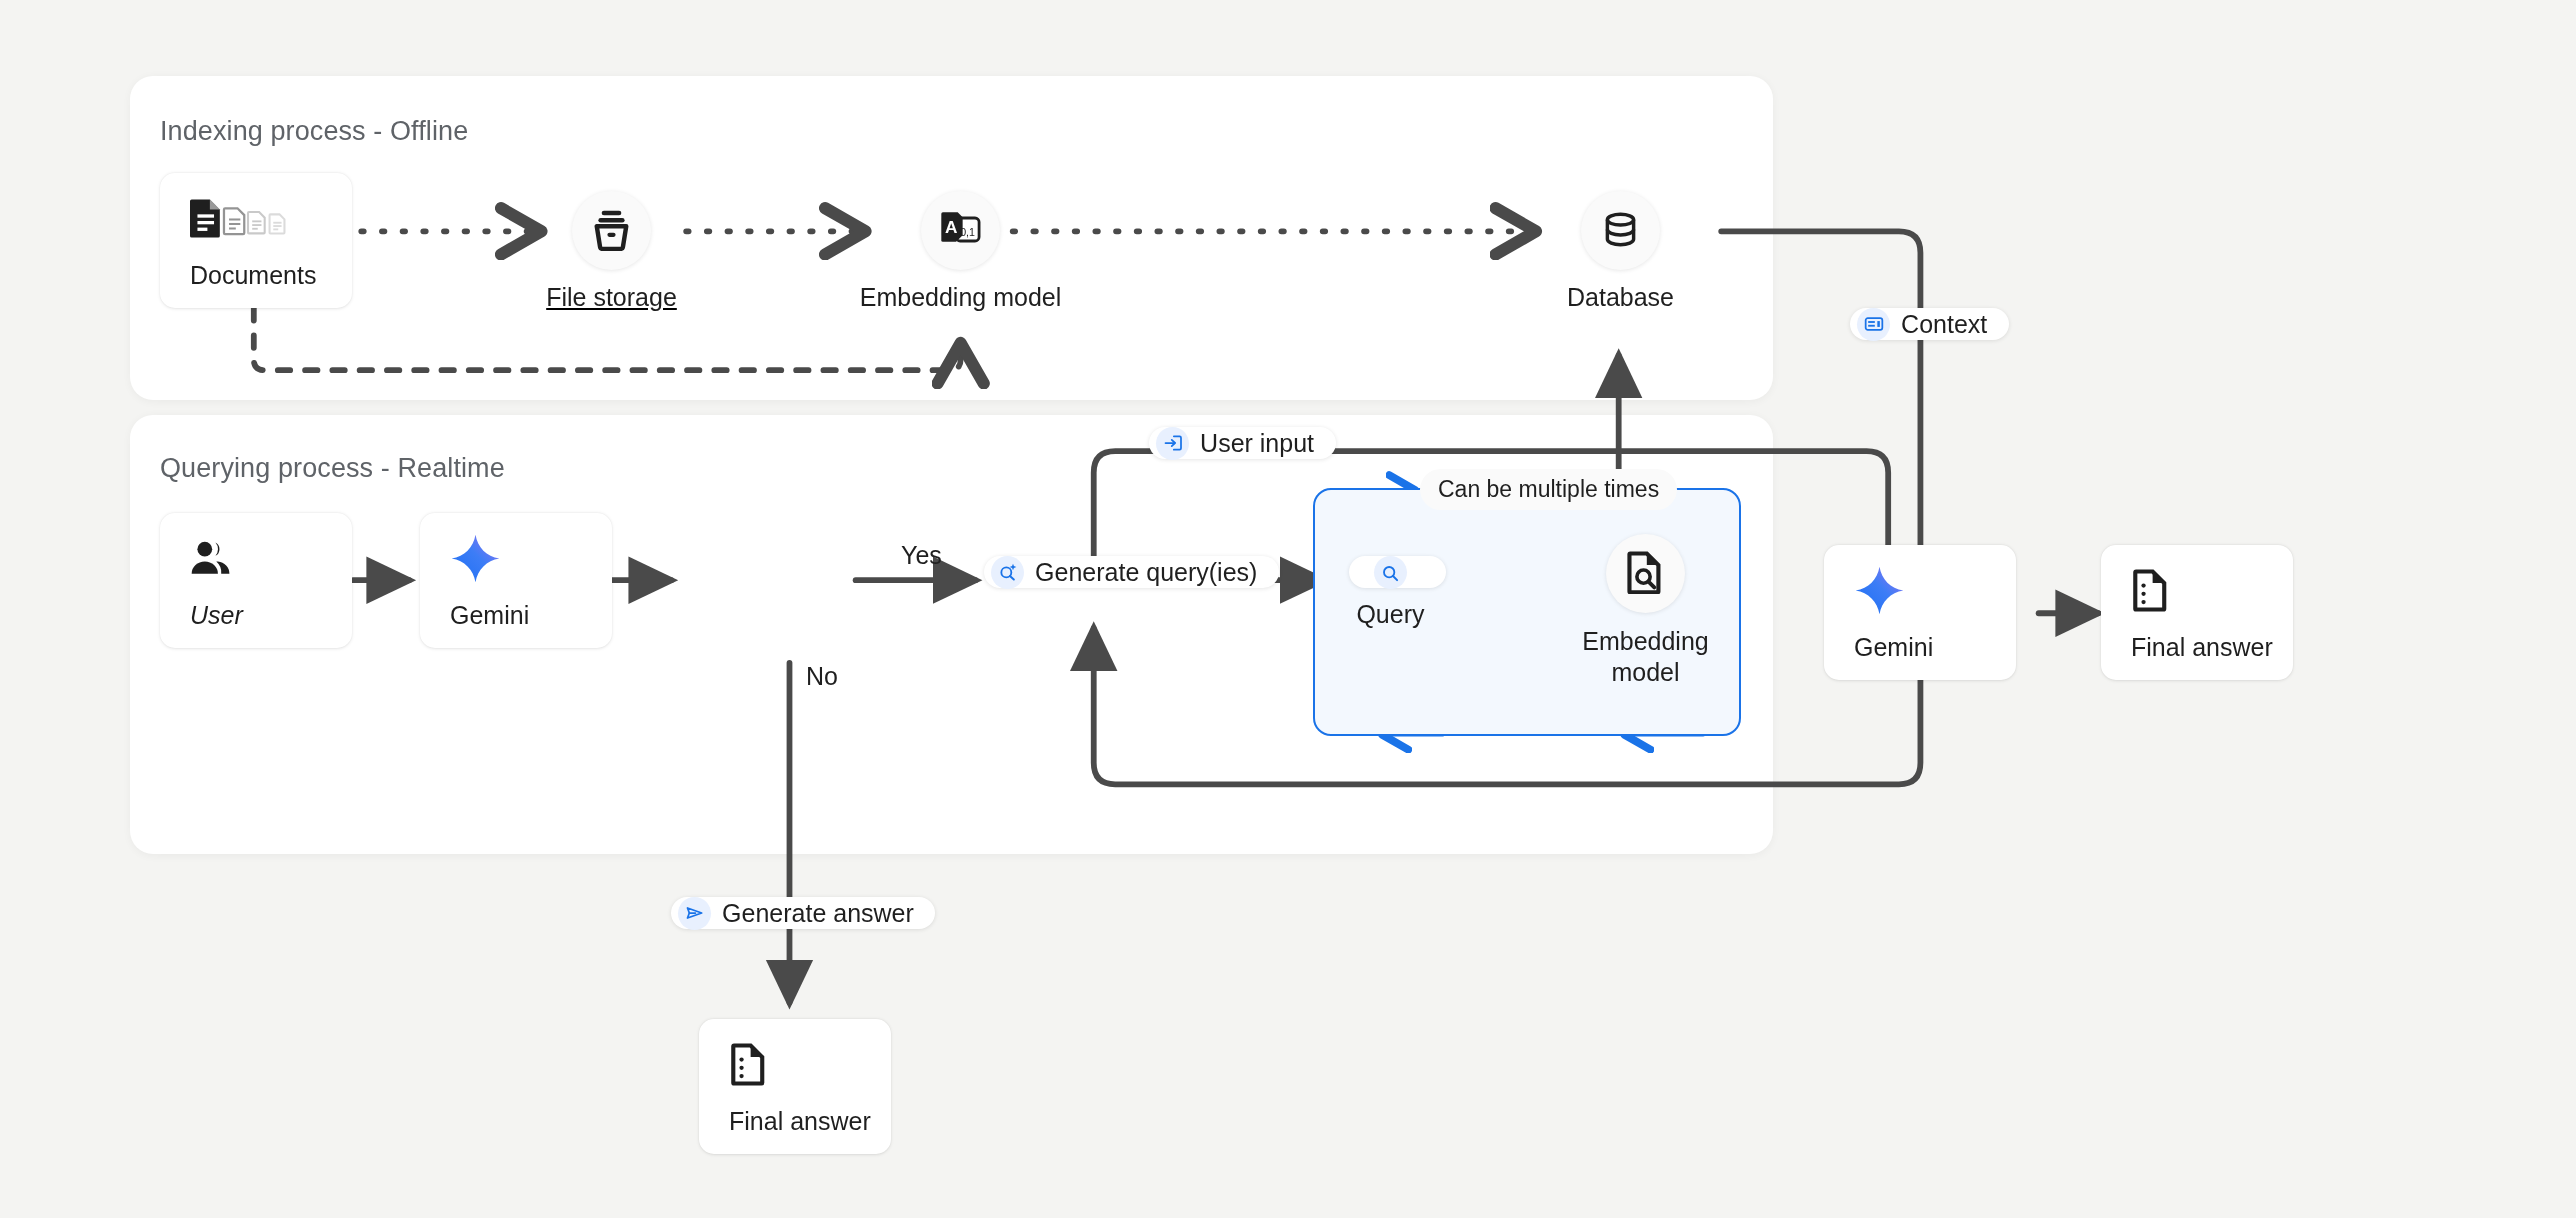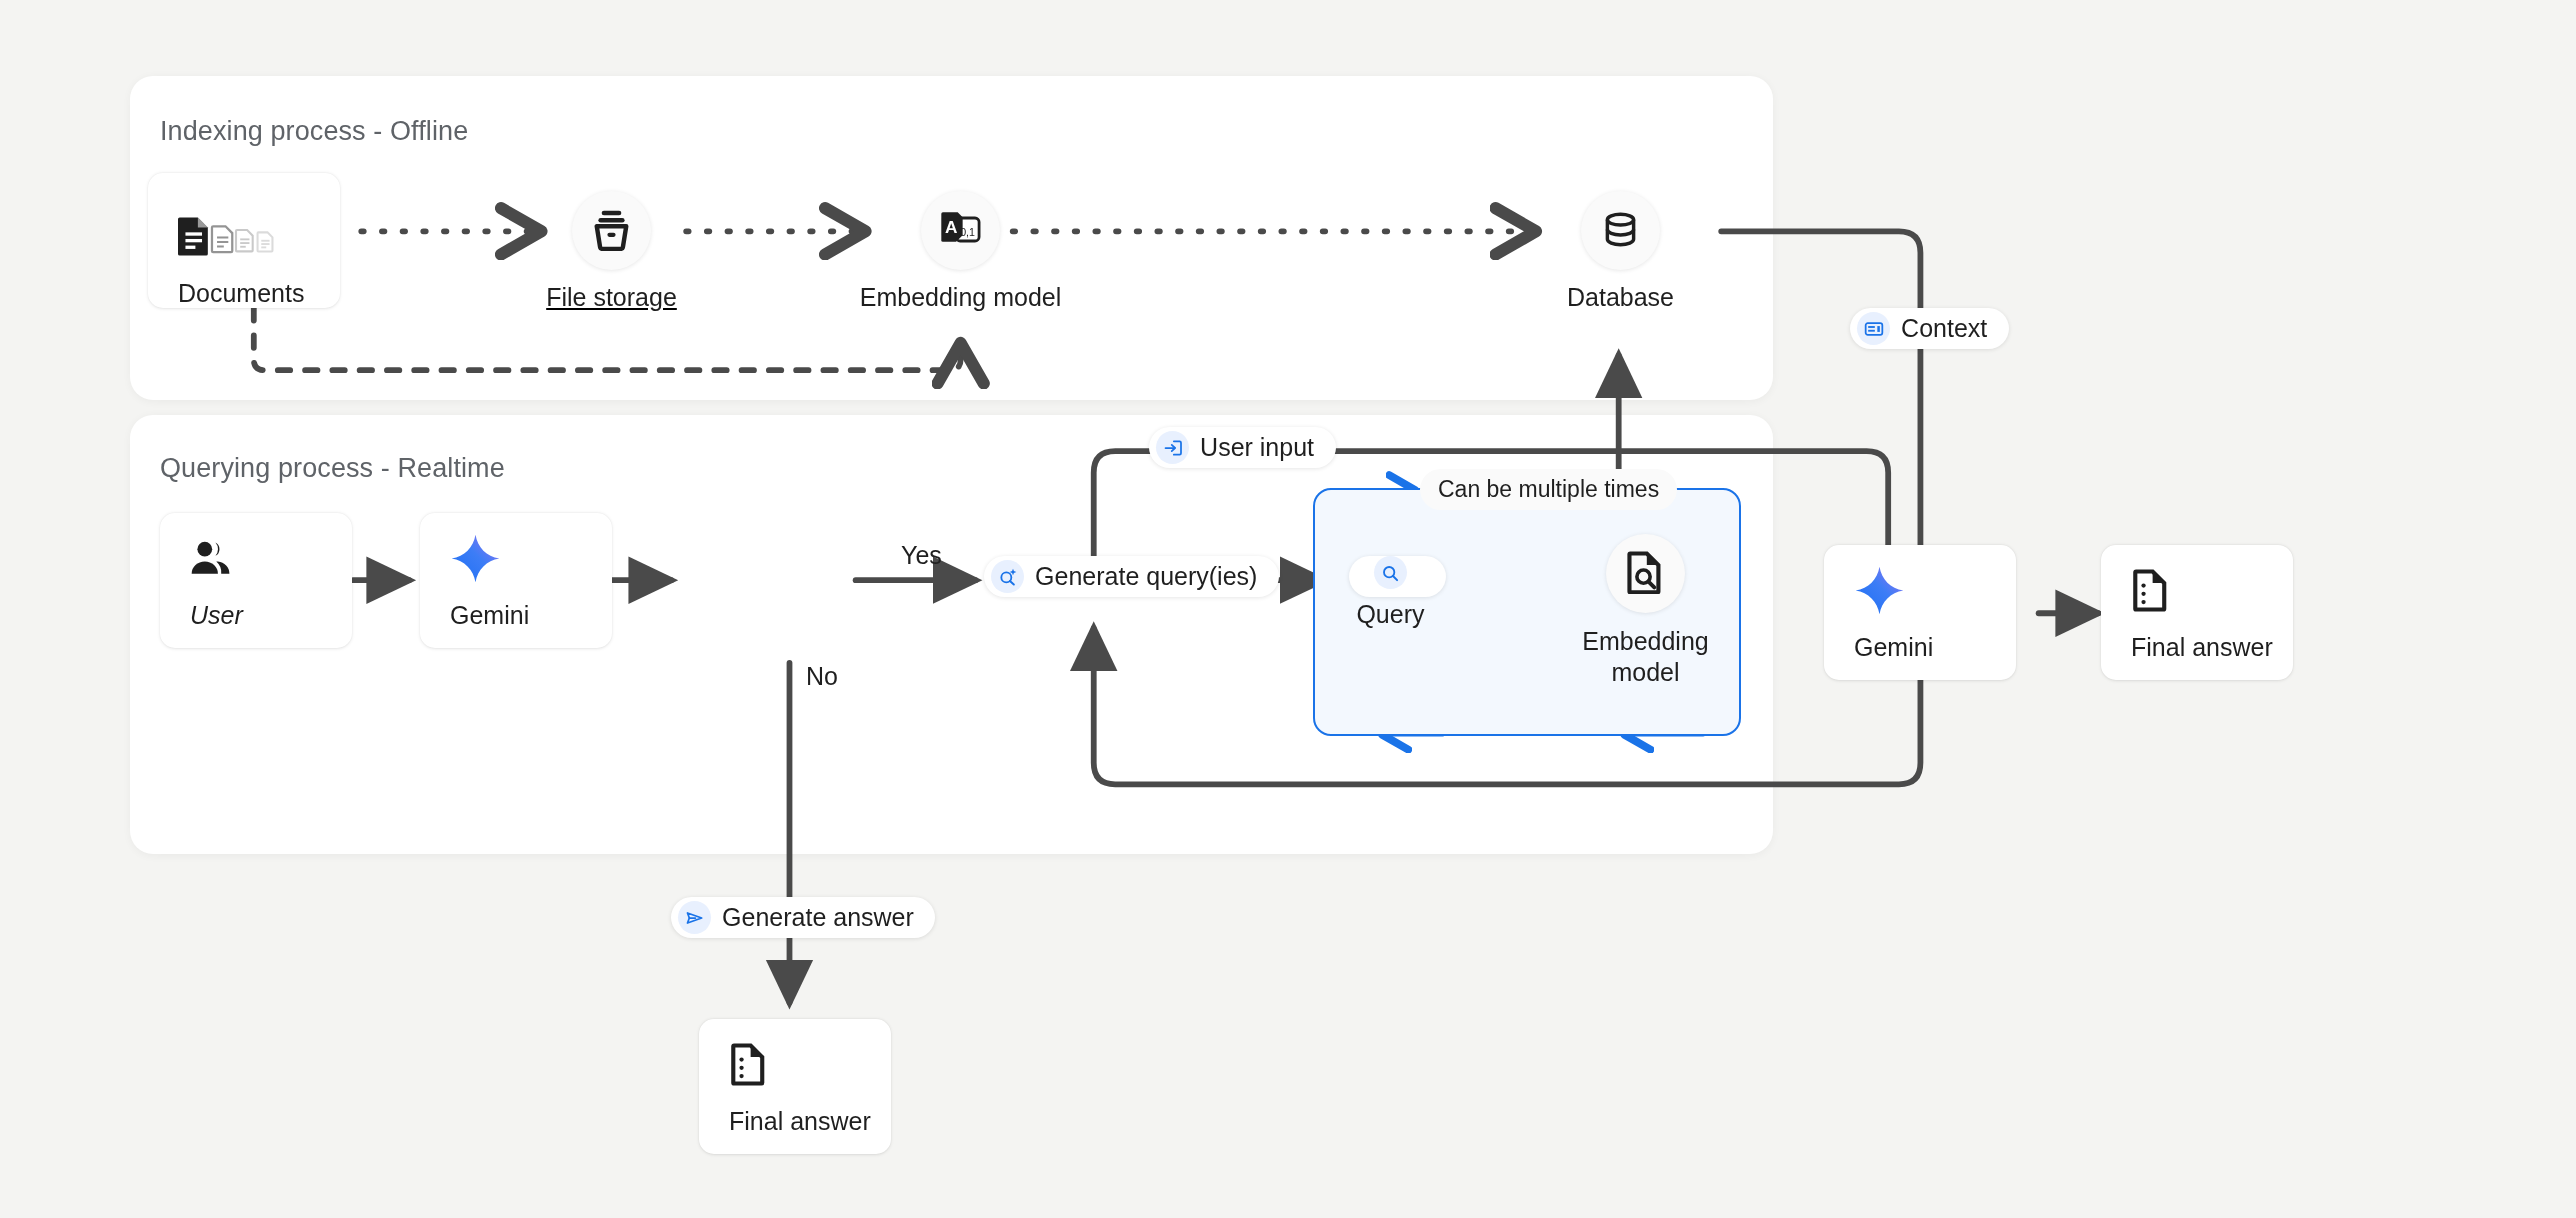--- a/index.html
+++ b/index.html
@@ -49,21 +49,21 @@
     display:flex;align-items:center;justify-content:center;
   }
   .circle-node .lbl{
     margin-top:13.2px;font-size:25px;color:#1f1f1f;text-align:center;white-space:nowrap;
   }
   .circle-node .lbl.wrap{ white-space:normal; line-height:1.22; width:157px; }
 
   
   .pill{
     position:absolute;
-    height:41px;
+    height:32px;
     background:#fff;
     border-radius:26.5px;
     box-shadow:0 0.8px 4.1px rgba(0,0,0,.11);
     display:flex;align-items:center;
     padding:0 21.5px 0 7.4px;
     gap:10.7px;
     white-space:nowrap;
   }
   .pill .pico{
     width:33px;height:33px;border-radius:50%;
@@ -169,21 +169,21 @@
     </g>
 
     <g stroke="#1a73e8" fill="none" stroke-width="4.5" stroke-linecap="round">
       <path d="M1640,578 L1712,578" marker-end="url(#chevb)"></path>
       <path d="M1900,578 L2000,578" marker-end="url(#chevb)"></path>
       <path d="M1745,874 L1672,874" marker-end="url(#chevb)"></path>
       <path d="M2060,874 L1965,874" marker-end="url(#chevb)"></path>
     </g>
   </svg>
 
-  <div class="card" style="left:148px; top:161px; width:192px; height:135px;justify-content:flex-end;">
+  <div class="card" style="left:160px; top:161px; width:192px; height:135px;">
     <span class="ico">
       <svg width="116" height="45" viewBox="0 0 140 54">
         <g>
           <path d="M2,4 h22 l12,12 v32 a2,2 0 0 1 -2,2 h-32 a2,2 0 0 1 -2,-2 v-42 a2,2 0 0 1 2,-2 z" fill="#1f1f1f"></path>
           <path d="M24,4 l12,12 h-12 z" fill="#fff" opacity=".55"></path>
           <rect x="9" y="22" width="20" height="4" fill="#fff"></rect>
           <rect x="9" y="30" width="20" height="4" fill="#fff"></rect>
           <rect x="9" y="38" width="12" height="4" fill="#fff"></rect>
         </g>
         <g transform="translate(41,12) scale(.68)" opacity=".72">

